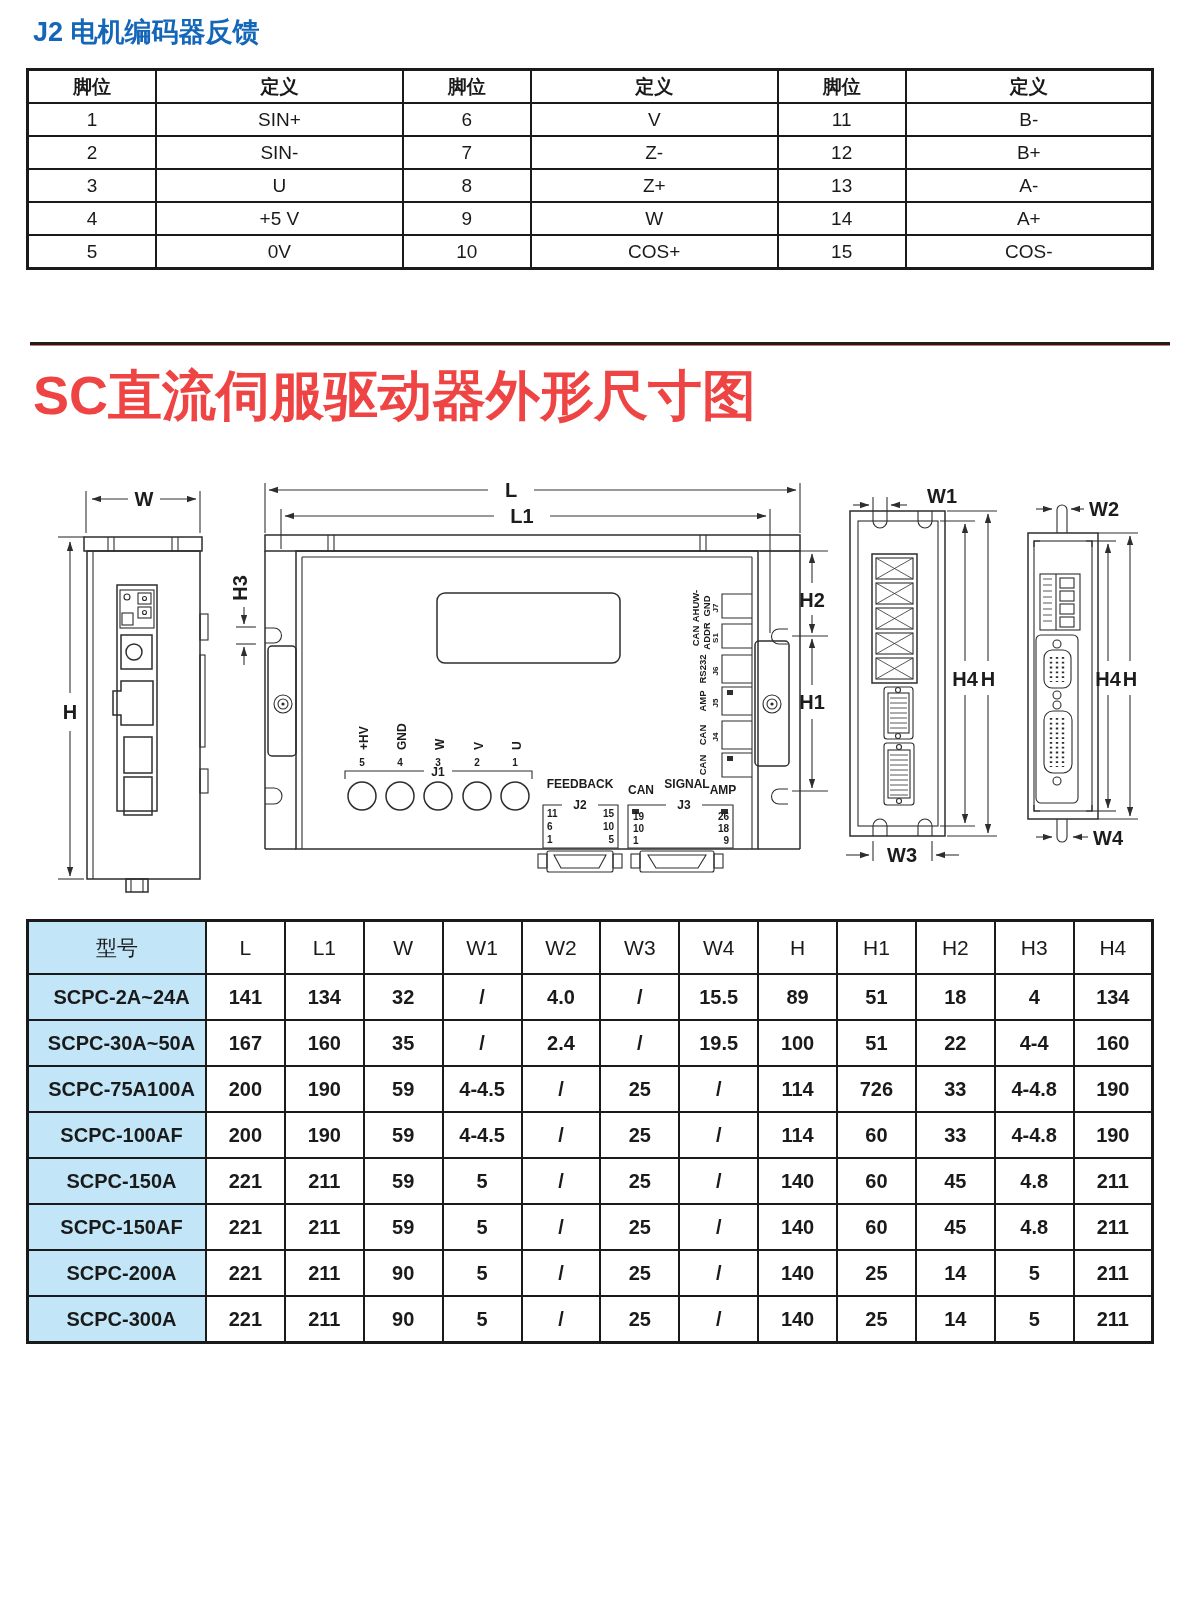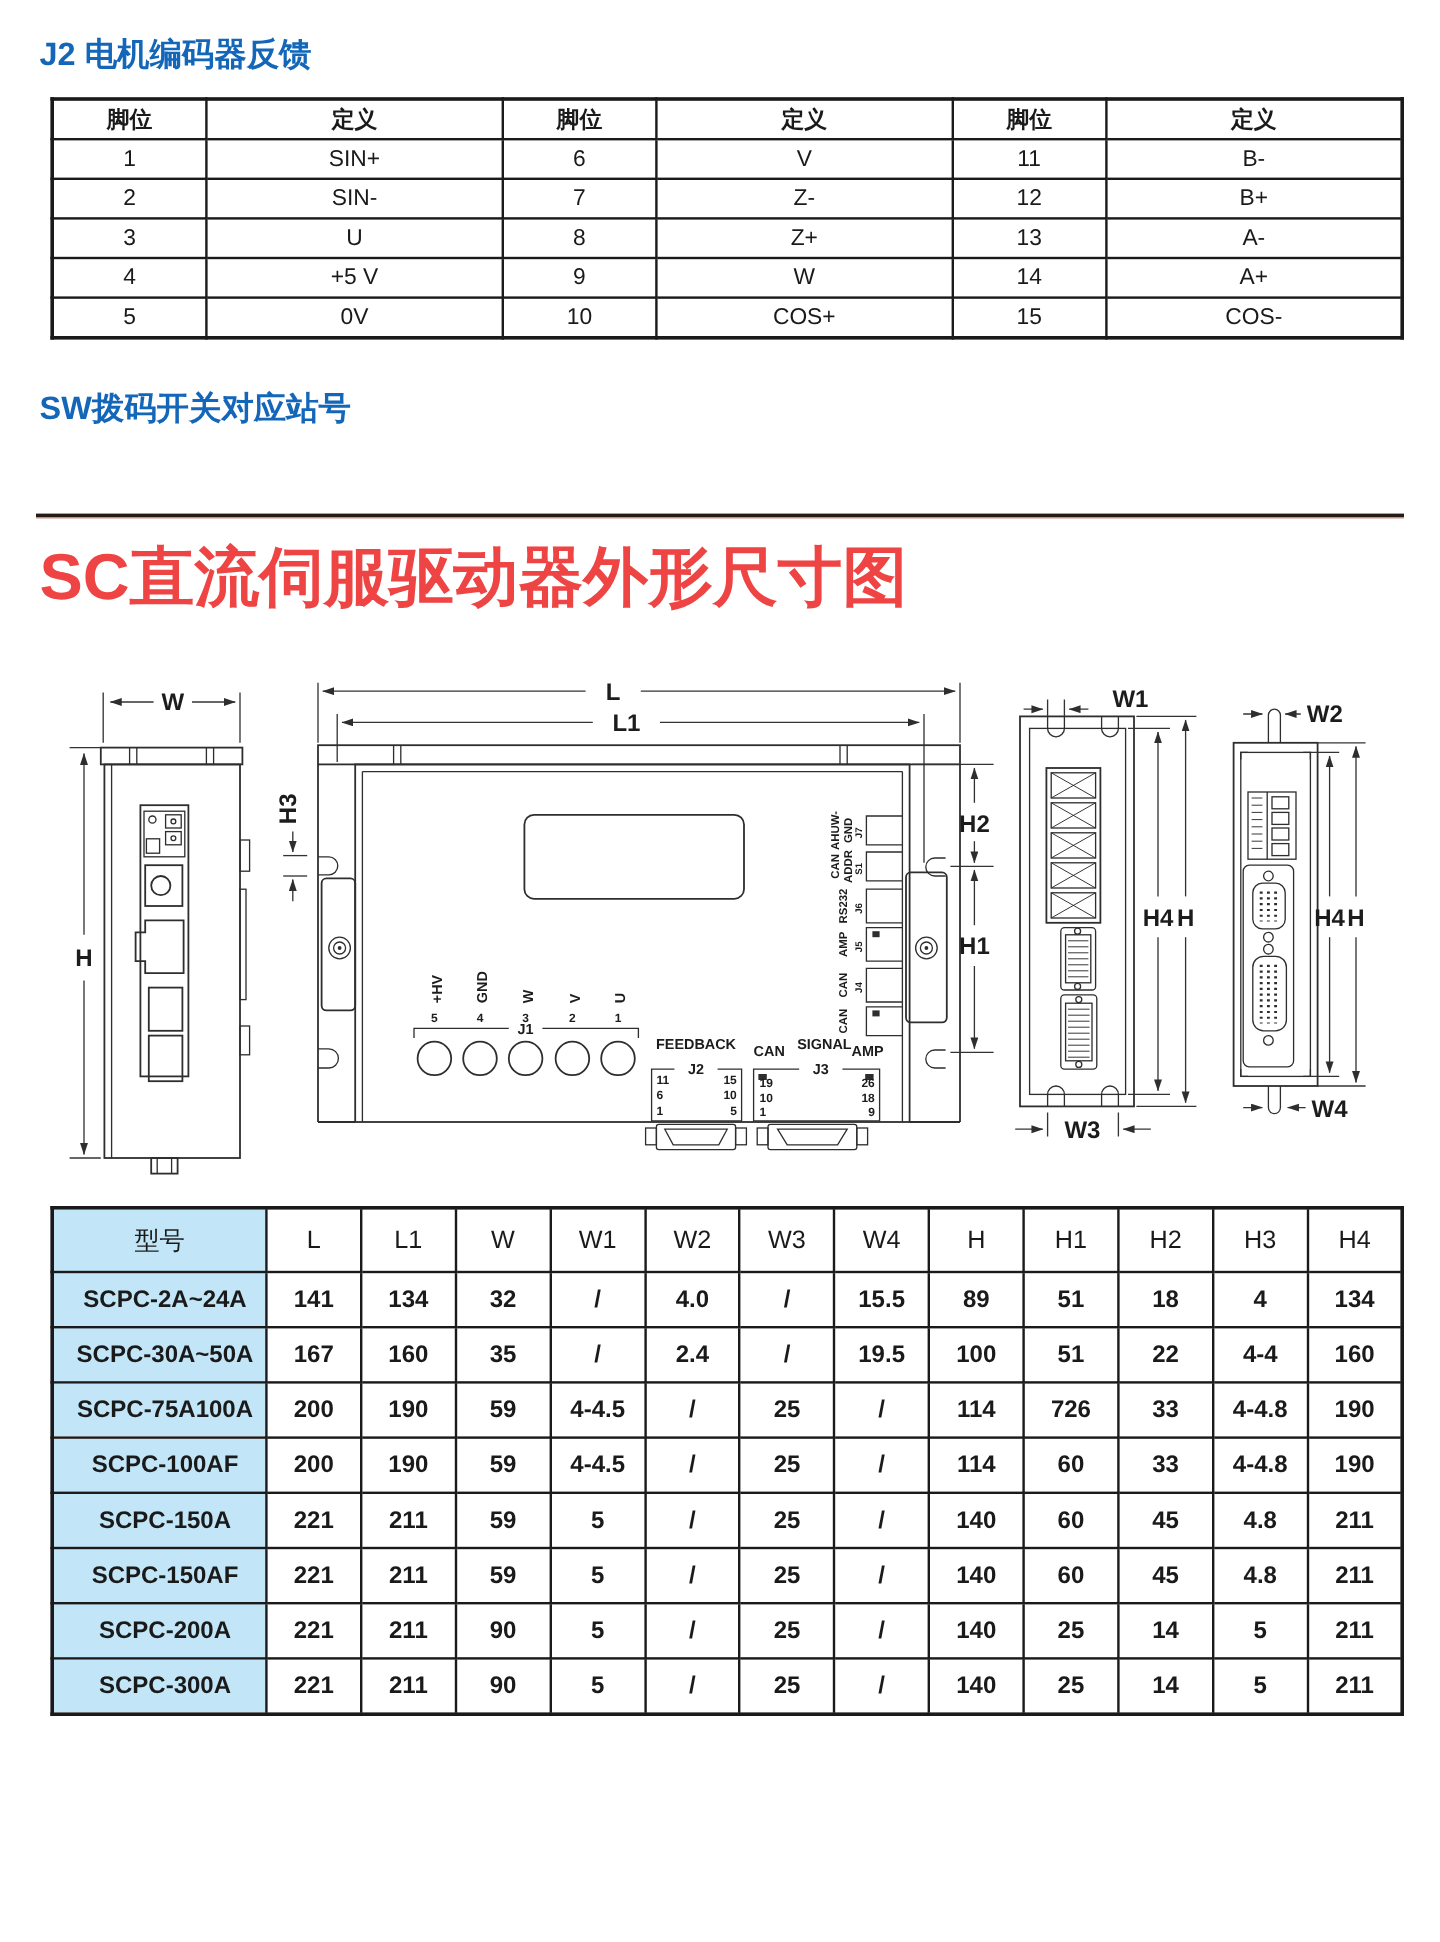--- a/index.html
+++ b/index.html
@@ -1,21 +1,21 @@
 <!DOCTYPE html>
 <html><head>
 <meta charset="utf-8">
 <style>
   html,body{margin:0;padding:0;background:#ffffff;}
   body{width:1200px;height:1618px;overflow:hidden;
        font-family:"Liberation Sans","DejaVu Sans",sans-serif;color:#1a1a1a;}
   .sec-title{color:#1467b8;font-size:27px;font-weight:800;margin:0 0 0 33px;line-height:1.15;}
-  .first-title{padding-top:30px;}
+  .first-title{padding-top:17px;}
   .title-sw{margin-top:42px;}
-  table.t{border-collapse:collapse;margin-left:42px;width:1128px;table-layout:fixed;
+  table.t{border-collapse:collapse;margin-left:26px;width:1128px;table-layout:fixed;
           text-align:center;border:3px solid #1a1a1a;}
   table.t th,table.t td{border:2px solid #1a1a1a;overflow:hidden;white-space:nowrap;}
   .t1{margin-top:20px;}
   .t1 th,.t1 td{height:29px;font-size:19px;}
   .t1 th{font-weight:700;}
   .t1 td{font-weight:500;}
   .t1 th:nth-child(odd){width:124px;}
   .t2{margin-top:22px;}
   .t2 th,.t2 td{height:29px;font-size:19px;}
   .t2 th{font-weight:700;}
@@ -98,21 +98,20 @@
           <td>5</td>
           <td>0V</td>
           <td>10</td>
           <td>COS+</td>
           <td>15</td>
           <td>COS-</td>
         </tr>
       </tbody>
     </table>
 
-  <h1 class="sec-title title-sw">SW拨码开关对应站号</h1>
 
 
   <div class="divider"></div>
 
   <h1 class="big-title">SC直流伺服驱动器外形尺寸图</h1>
 
   <svg class="diagram" width="1200" height="460" viewBox="0 0 1200 460">
     <defs>
       <marker id="ar" markerWidth="11" markerHeight="8" refX="8.6" refY="3" orient="auto">
         <path d="M0,0 L9,3 L0,6 Z" fill="#2e2e2e"></path>

